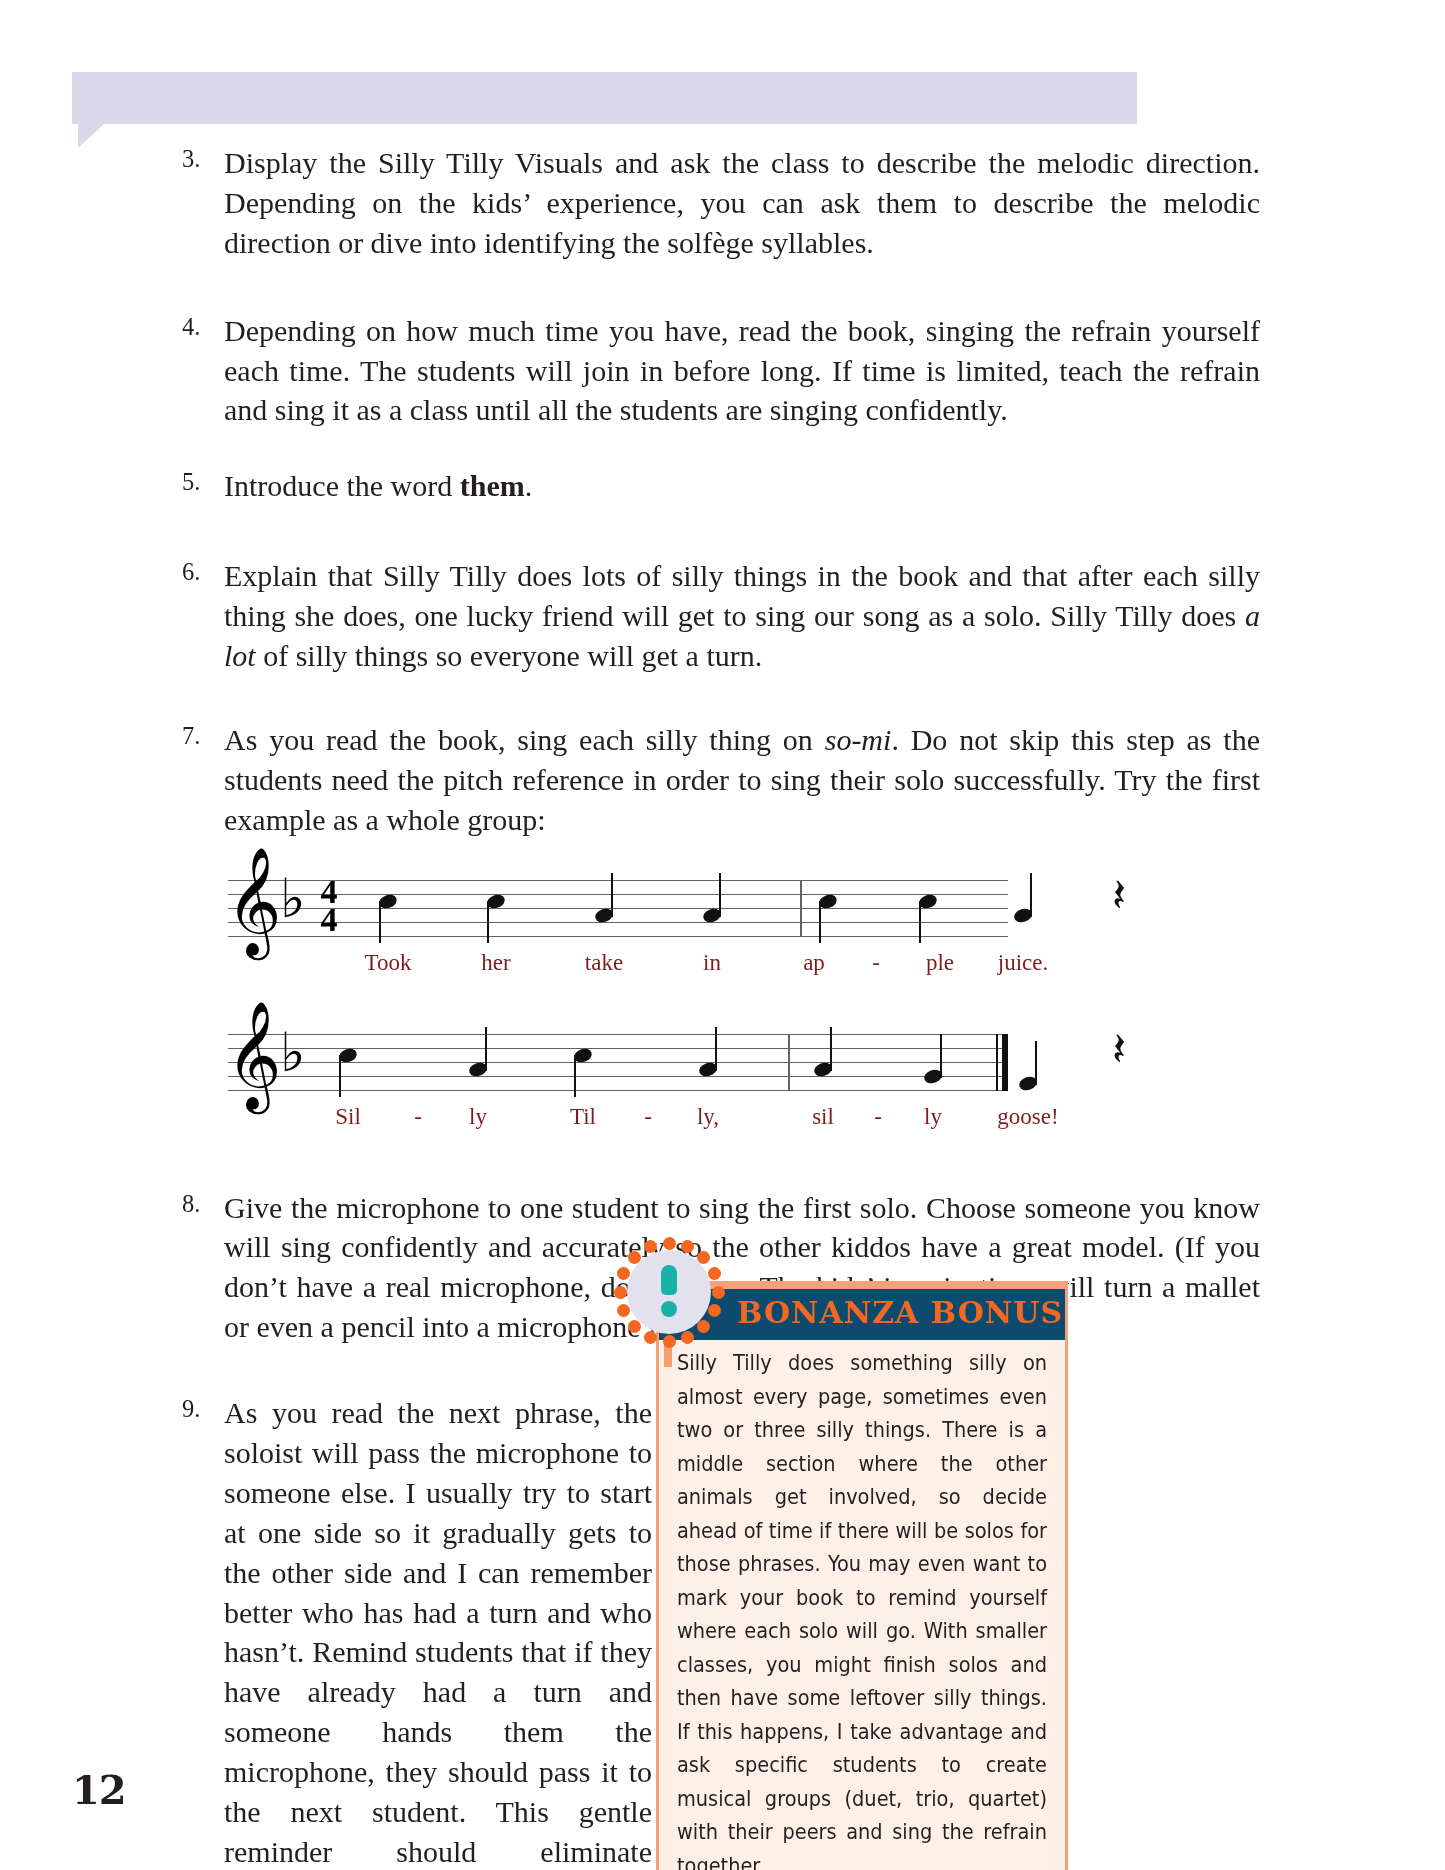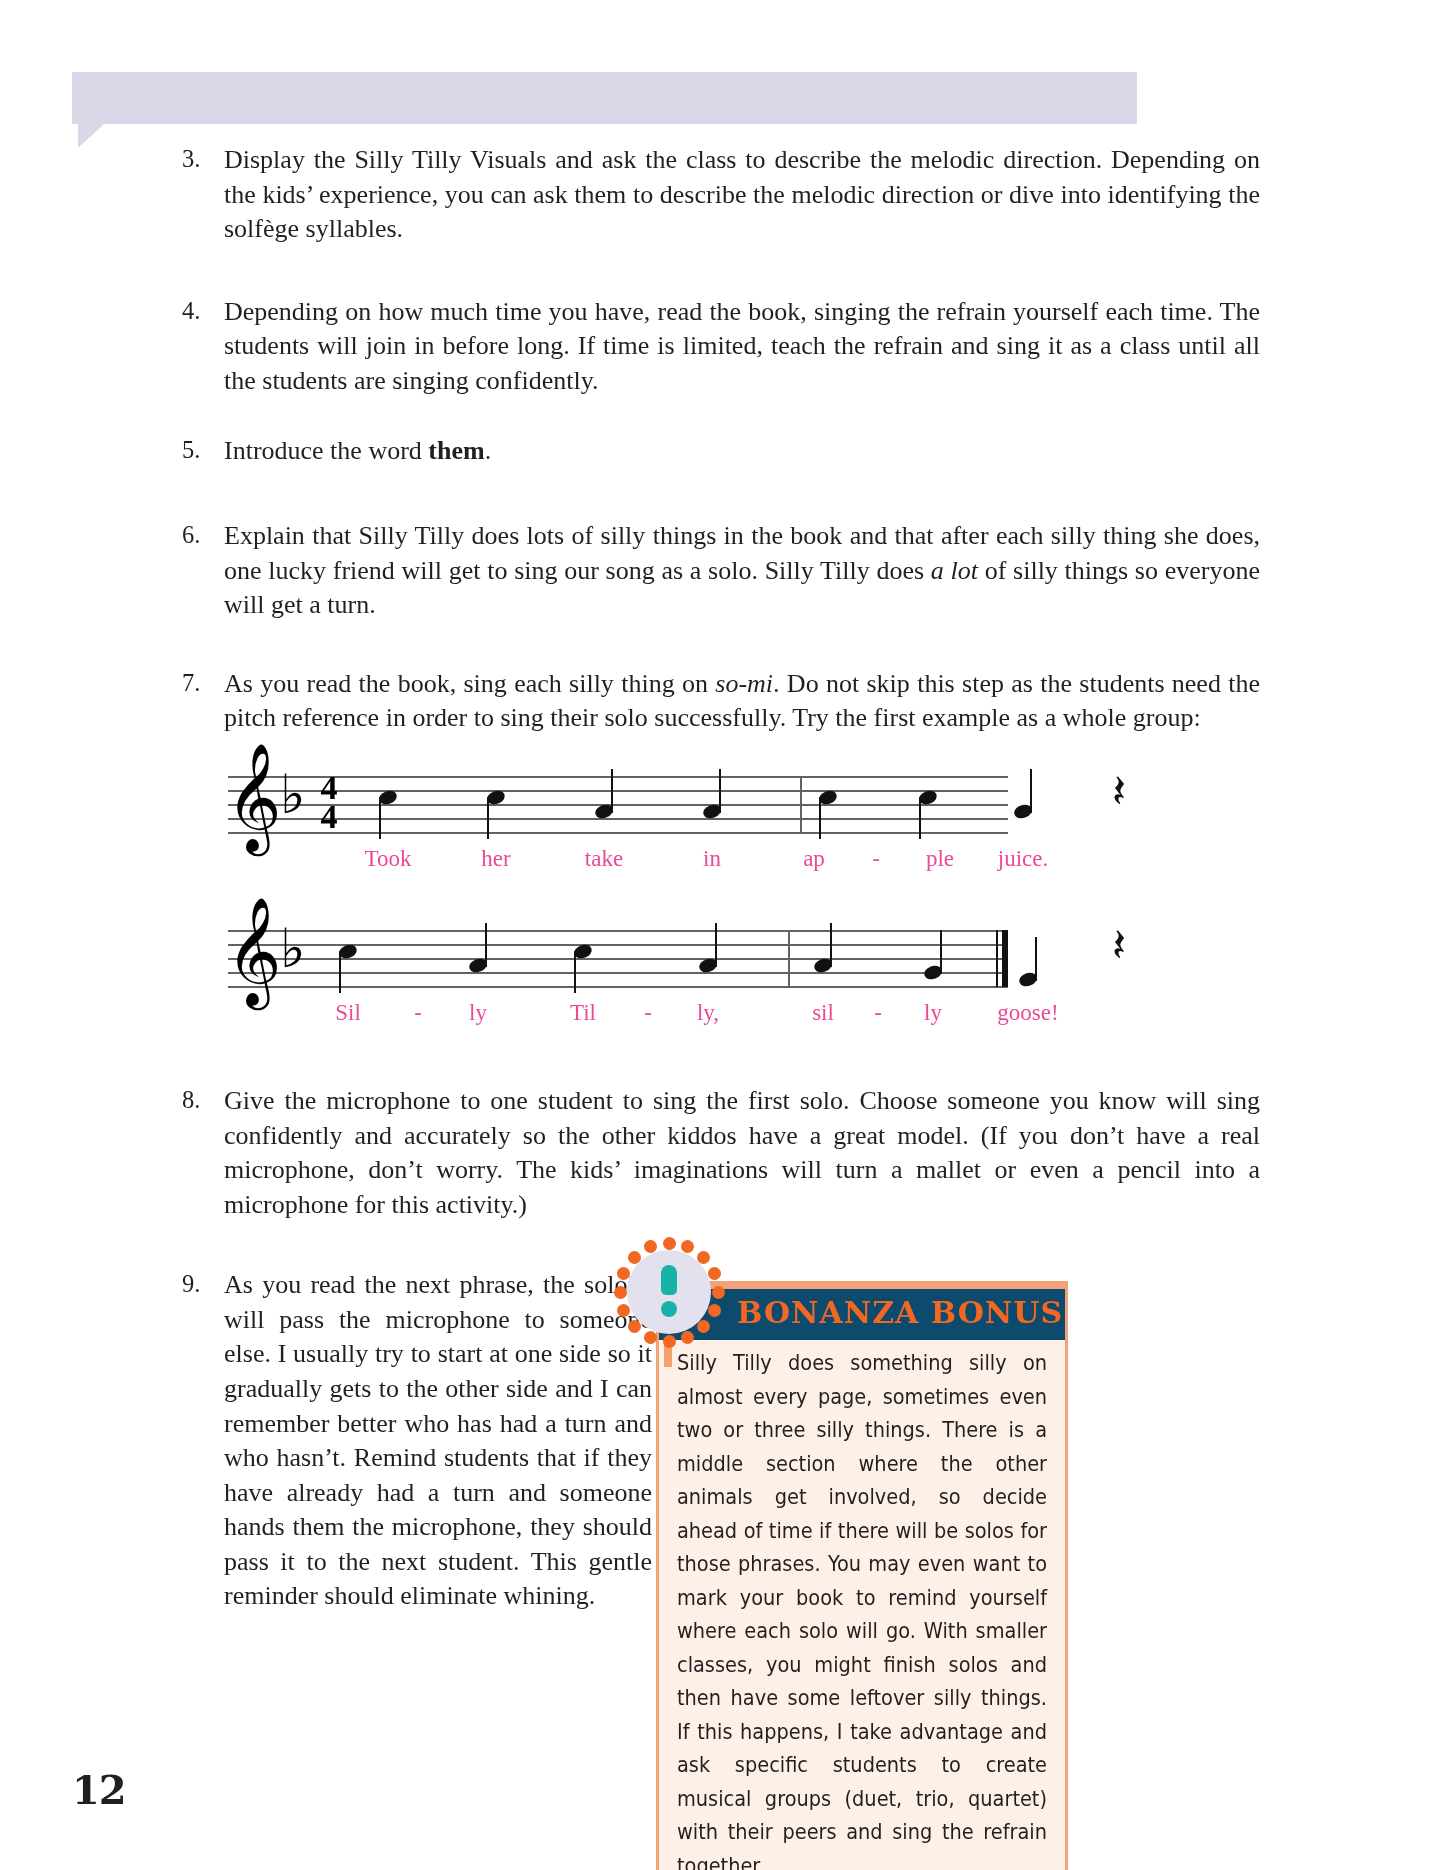--- a/index.html
+++ b/index.html
@@ -59,21 +59,21 @@
     width: 46px;
     flex: 0 0 46px;
     font-size: 24.5px;
     line-height: 1.33;
     text-align: left;
     padding-left: 4px;
     box-sizing: border-box;
   }
   .item-body {
     flex: 1 1 auto;
-    font-size: 26px;
+    font-size: 30px;
     line-height: 1.33;
     text-align: justify;
     text-justify: inter-word;
     hyphens: none;
   }
   .item-body.narrow {
     width: 428px;
     flex: 0 0 428px;
   }
   .item b { font-weight: bold; }
@@ -189,21 +189,21 @@
     position: absolute;
     left: 0;
     top: 92px;
     width: 790px;
     height: 34px;
   }
   .lyrics span {
     position: absolute;
     font-family: "Liberation Serif", serif;
     font-size: 23px;
-    color: #ec4899;
+    color: #7f1d1d;
     white-space: nowrap;
     transform: translateX(-50%);
   }
 
   
   .bonus-wrap {
     position: absolute;
     left: 656px;
     top: 1281px;
     width: 412px;

